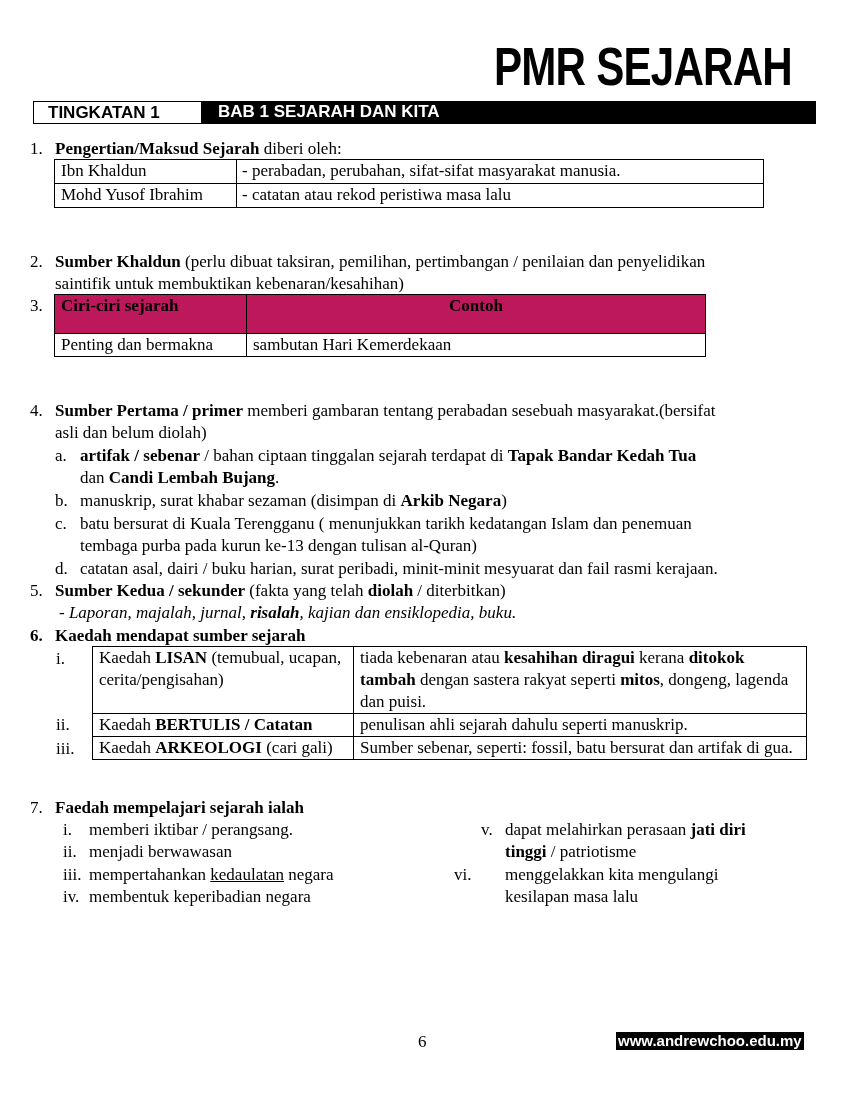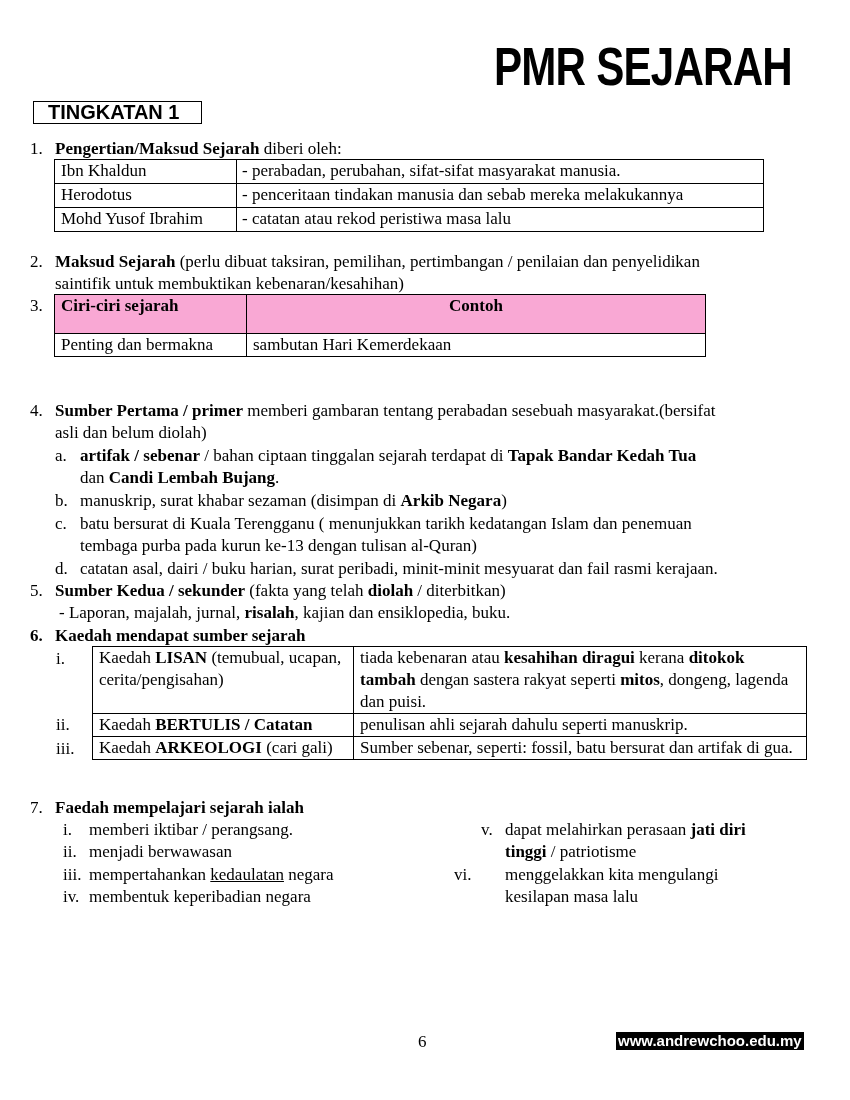--- a/index.html
+++ b/index.html
@@ -28,21 +28,21 @@
     transform-origin: left top;
     white-space: nowrap;
   }
   .header-bar {
     position: absolute;
     left: 33px; top: 101px;
     width: 783px; height: 23px;
     display: flex;
     font-family: "Liberation Sans", sans-serif;
     font-weight: bold;
-    font-size: 20px;
+    font-size: 17px;
     line-height: 21px;
   }
   .header-bar .form-label {
     width: 169px;
     border: 1.5px solid #000;
     padding-left: 14px;
     background: #fff;
   }
   .header-bar .chapter-label {
     flex: 1;
@@ -65,21 +65,21 @@
     height: 24px;
     line-height: 22px;
     white-space: nowrap;
   }
 
   #t1 { left: 54px; top: 159px; width: 710px; }
   #t1 td.c1 { width: 182px; }
   #t1 td.c2 { padding-left: 5px; }
 
   #t2 { left: 54px; top: 294px; width: 652px; }
-  #t2 th { background: #f9a8d4; font-weight: bold; height: 39px; }
+  #t2 th { background: #be185d; font-weight: bold; height: 39px; }
   #t2 th.center { text-align: center; }
   #t2 td.c1 { width: 192px; }
   #t2 td { height: 23px; }
 
   #t3 { left: 92px; top: 646px; width: 715px; }
   #t3 td { white-space: normal; line-height: 22px; height: auto; }
   #t3 td.c1 { width: 261px; }
 
   .roman6 { position: absolute; left: 56px; }
 
@@ -94,46 +94,43 @@
     line-height: 18px;
     padding: 0 2px;
   }
 </style>
 </head>
 <body>
 
 <div class="brand-title">PMR SEJARAH</div>
 <div class="header-bar">
   <div class="form-label">TINGKATAN 1</div>
+  <div class="chapter-label">BAB 1 SEJARAH DAN KITA</div>
 </div>
 
 <div>
   <span class="num" style="left:30px; top:138px;">1.</span>
   <span class="line" style="left:55px; top:138px;"><b>Pengertian/Maksud Sejarah</b><span> diberi oleh:</span></span>
   <table id="t1">
     <tbody>
         <tr>
       <td class="c1">Ibn Khaldun</td>
       <td class="c2">- perabadan, perubahan, sifat-sifat masyarakat manusia.</td>
     </tr>
     <tr>
-      <td class="c1">Herodotus</td>
-      <td class="c2">- penceritaan tindakan manusia dan sebab mereka melakukannya</td>
-    </tr>
-    <tr>
       <td class="c1">Mohd Yusof Ibrahim</td>
       <td class="c2">- catatan atau rekod peristiwa masa lalu</td>
     </tr>
   </tbody>
     </table>
 </div>
 
 <div>
   <span class="num" style="left:30px; top:251px;">2.</span>
-  <span class="line" style="left:55px; top:251px;"><b>Maksud Sejarah</b><span> (perlu dibuat taksiran, pemilihan, pertimbangan / penilaian dan penyelidikan</span></span>
+  <span class="line" style="left:55px; top:251px;"><b>Sumber Khaldun</b><span> (perlu dibuat taksiran, pemilihan, pertimbangan / penilaian dan penyelidikan</span></span>
   <span class="line" style="left:55px; top:273px;">saintifik untuk membuktikan kebenaran/kesahihan)</span>
 </div>
 
 <div>
   <span class="num" style="left:30px; top:295px;">3.</span>
   <table id="t2">
     <tbody>
         <tr>
       <th class="c1">Ciri-ciri sejarah</th>
       <th class="center">Contoh</th>
@@ -162,21 +159,21 @@
   <span class="line" style="left:80px; top:513px;">batu bersurat di Kuala Terengganu ( menunjukkan tarikh kedatangan Islam dan penemuan</span>
   <span class="line" style="left:80px; top:535px;">tembaga purba pada kurun ke-13 dengan tulisan al-Quran)</span>
 
   <span class="num" style="left:55px; top:558px;">d.</span>
   <span class="line" style="left:80px; top:558px;">catatan asal, dairi / buku harian, surat peribadi, minit-minit mesyuarat dan fail rasmi kerajaan.</span>
 </div>
 
 <div>
   <span class="num" style="left:30px; top:580px;">5.</span>
   <span class="line" style="left:55px; top:580px;"><b>Sumber Kedua / sekunder</b><span> (fakta yang telah </span><b>diolah</b><span> / diterbitkan)</span></span>
-  <span class="line" style="left:59px; top:602px;"><span>- Laporan, majalah, jurnal, </span><b>risalah</b><span>, kajian dan ensiklopedia, buku.</span></span>
+  <span class="line" style="left:59px; top:602px;font-style:italic;"><span>- Laporan, majalah, jurnal, </span><b>risalah</b><span>, kajian dan ensiklopedia, buku.</span></span>
 </div>
 
 <div>
   <b class="num" style="left:30px; top:625px;">6.</b>
   <b class="line" style="left:55px; top:625px;">Kaedah mendapat sumber sejarah</b>
 
   <span class="roman6" style="top:648px;">i.</span>
   <span class="roman6" style="top:714px;">ii.</span>
   <span class="roman6" style="top:738px;">iii.</span>
 

